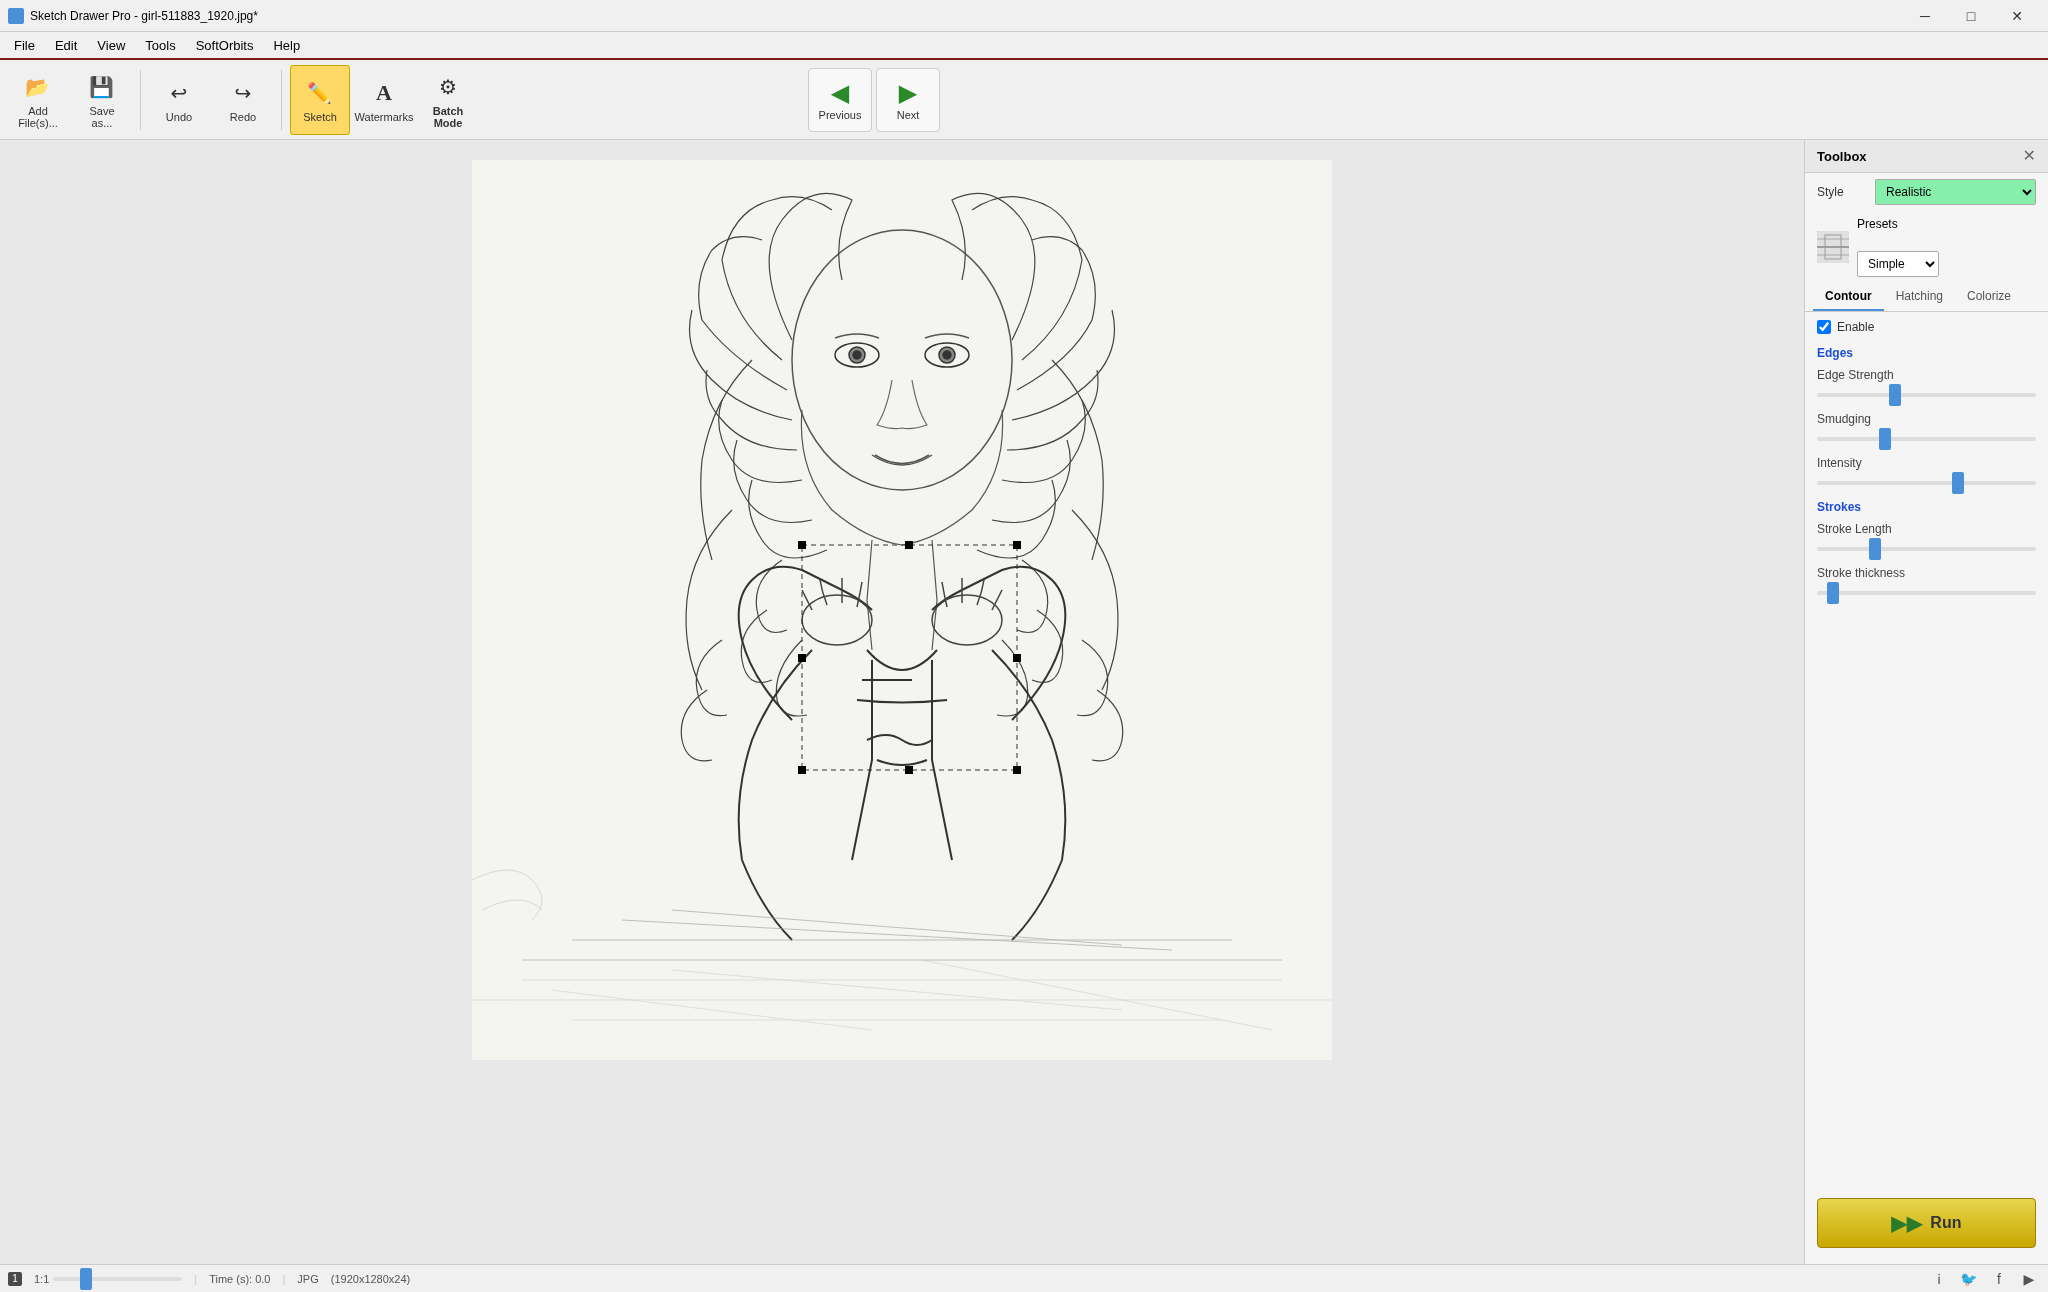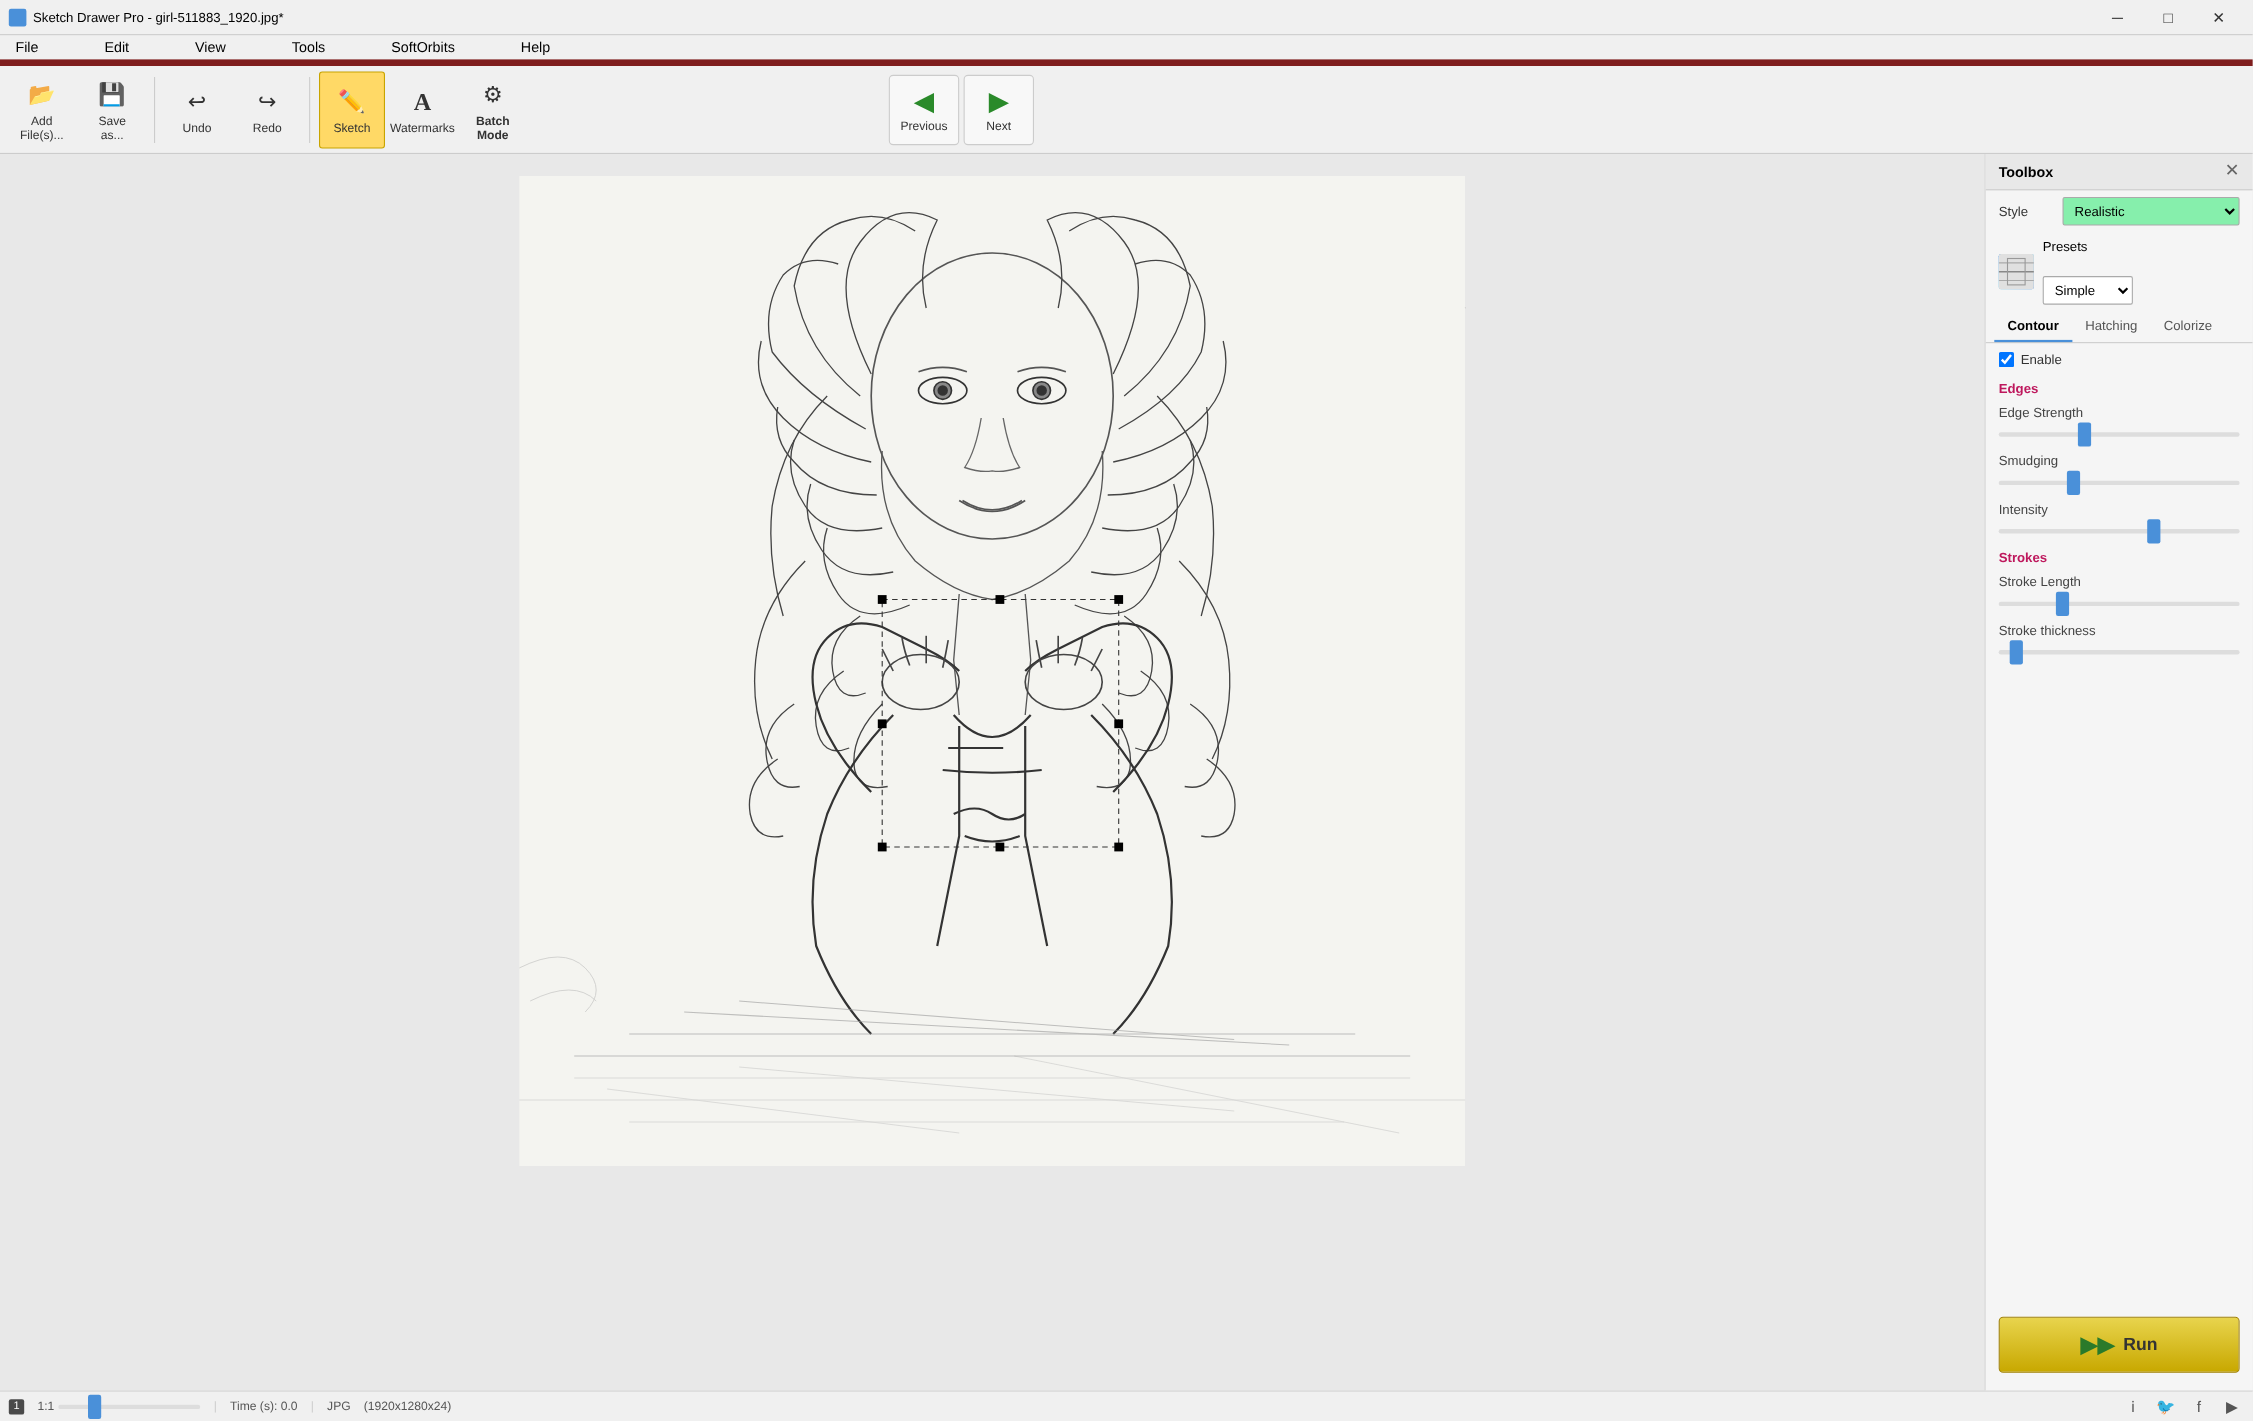--- a/index.html
+++ b/index.html
@@ -39,24 +39,23 @@
       cursor: pointer;
       font-size: 14px;
       color: #333;
     }
 
     
     .menu-bar {
       height: 28px;
       background: #f0f0f0;
       display: flex;
-      align-items: flex-end;
+      align-items: center;
       padding: 0 4px;
-      border-bottom: 6px solid #7f1d1d;
-      gap: 40px;
+      border-bottom: 2px solid #7f1d1d;
     }
     .menu-item {
       padding: 4px 10px;
       cursor: pointer;
       border-radius: 2px;
       font-size: 13px;
     }
 
     
     .toolbar {
@@ -250,21 +249,21 @@
     .enable-label {
       font-size: 12px;
       color: #333;
     }
 
     
     .section-header {
       padding: 4px 12px;
       font-size: 12px;
       font-weight: bold;
-      color: #be185d;
+      color: #1d4ed8;
     }
 
     
     .slider-section {
       padding: 4px 12px 8px;
     }
     .slider-label {
       font-size: 12px;
       color: #444;
       margin-bottom: 4px;

